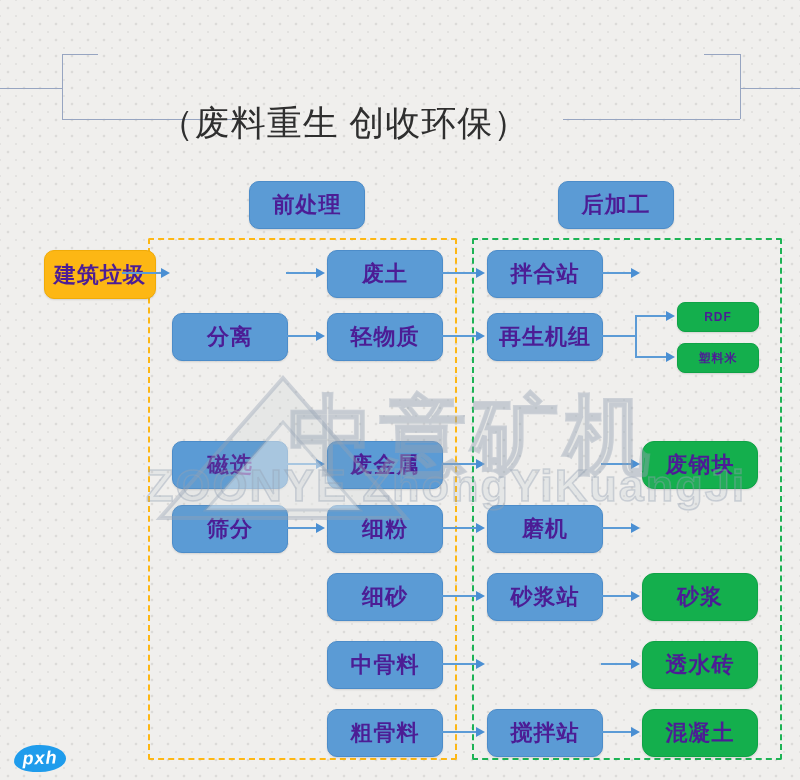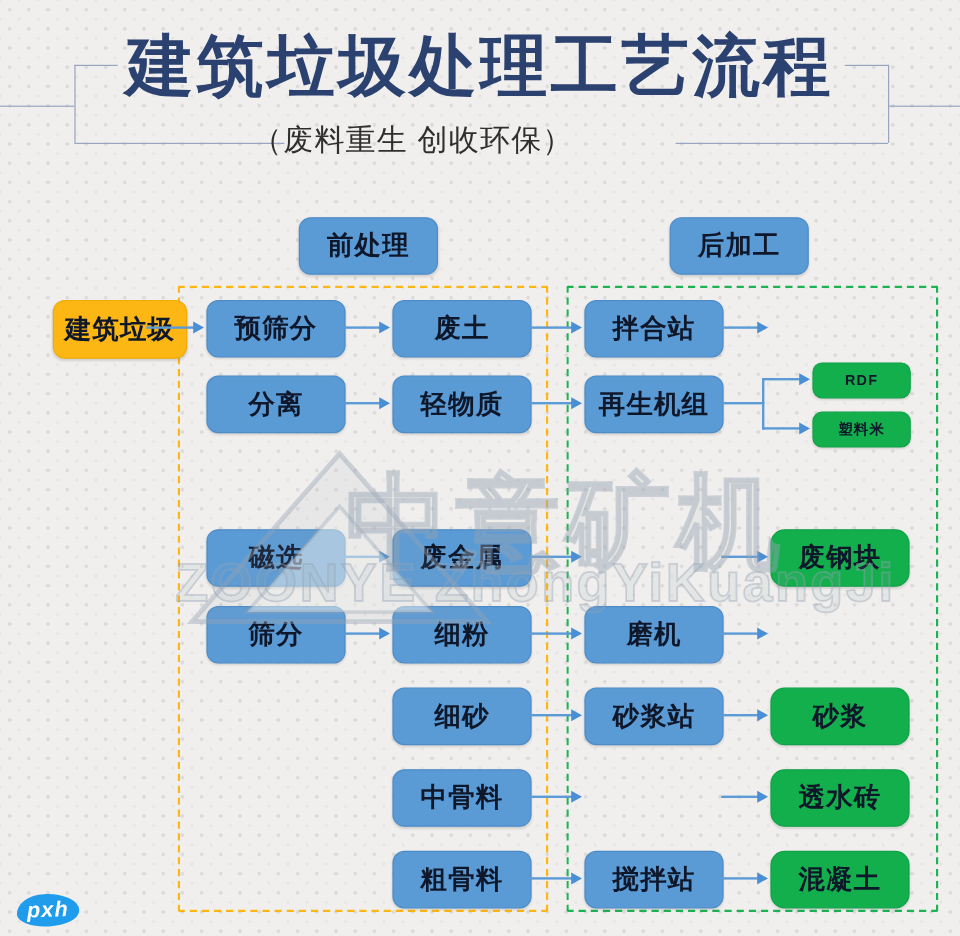--- a/index.html
+++ b/index.html
@@ -15,31 +15,31 @@
   
   .fline{position:absolute;background:#97a5c1;}
   .h{height:1px;} .v{width:1px;}
   
   .title{
     position:absolute;left:0;top:18px;width:800px;text-align:center;
     font-size:56px;font-weight:900;color:#2b4170;letter-spacing:3px;white-space:nowrap;
   }
   .subtitle{
     position:absolute;left:0;top:100px;width:688px;text-align:center;
-    font-size:25px;color:#2f2f2f;letter-spacing:1px;white-space:nowrap;
+    font-size:35px;color:#2f2f2f;letter-spacing:1px;white-space:nowrap;
   }
   
   .zone{position:absolute;border:2px dashed;border-radius:2px;}
   .zone.orange{border-color:#fdb714;}
   .zone.green{border-color:#1db355;}
   
   .node{
     position:absolute;width:114px;height:46px;border-radius:10px;
     display:flex;align-items:center;justify-content:center;
-    color:#0f172a;font-size:22px;font-weight:700;letter-spacing:1px;white-space:nowrap;
+    color:#4c1d95;font-size:22px;font-weight:700;letter-spacing:1px;white-space:nowrap;
     box-shadow:0 1px 2px rgba(0,0,0,0.12);
   }
   .node.blue{background:#5b9bd5;border:1px solid #4c8cc9;}
   .node.green{background:#14af4d;border:1px solid #0fa346;border-radius:12px;}
   .node.yellow{background:#fdb714;border:1px solid #f0ab08;width:110px;height:47px;margin-left:32px;}
   .node.small{width:80px;height:28px;font-size:12px;border-radius:8px;}
   
   .arrow,.cline{position:absolute;height:2px;background:#5c9bd6;}
   .arrow::after{
     content:"";position:absolute;right:-2px;top:-4px;width:0;height:0;
@@ -72,32 +72,30 @@
 
   <div class="fline h" style="left:62px;top:54px;width:36px"></div>
   <div class="fline h" style="left:704px;top:54px;width:36px"></div>
   <div class="fline v" style="left:62px;top:54px;height:65px"></div>
   <div class="fline v" style="left:740px;top:54px;height:65px"></div>
   <div class="fline h" style="left:0;top:88px;width:62px"></div>
   <div class="fline h" style="left:740px;top:88px;width:60px"></div>
   <div class="fline h" style="left:62px;top:119px;width:175px"></div>
   <div class="fline h" style="left:563px;top:119px;width:177px"></div>
 
-  <div class="title">建筑垃圾处理工艺流程</div>
   <div class="subtitle">（废料重生  创收环保）</div>
 
   <div class="node blue" style="left:249px;top:181px">前处理</div>
   <div class="node blue" style="left:558px;top:181px">后加工</div>
 
   <div class="zone orange" style="left:148px;top:238px;width:305px;height:518px"></div>
   <div class="zone green" style="left:472px;top:238px;width:306px;height:518px"></div>
 
   <div class="node yellow" style="left:12px;top:250px">建筑垃圾</div>
 
-  <div class="node blue" style="left:172px;top:250px">预筛分</div>
   <div class="node blue" style="left:172px;top:313px">分离</div>
   <div class="node blue" style="left:172px;top:441px">磁选</div>
   <div class="node blue" style="left:172px;top:505px">筛分</div>
 
   <div class="node blue" style="left:327px;top:250px">废土</div>
   <div class="node blue" style="left:327px;top:313px">轻物质</div>
   <div class="node blue" style="left:327px;top:441px">废金属</div>
   <div class="node blue" style="left:327px;top:505px">细粉</div>
   <div class="node blue" style="left:327px;top:573px">细砂</div>
   <div class="node blue" style="left:327px;top:641px">中骨料</div>

